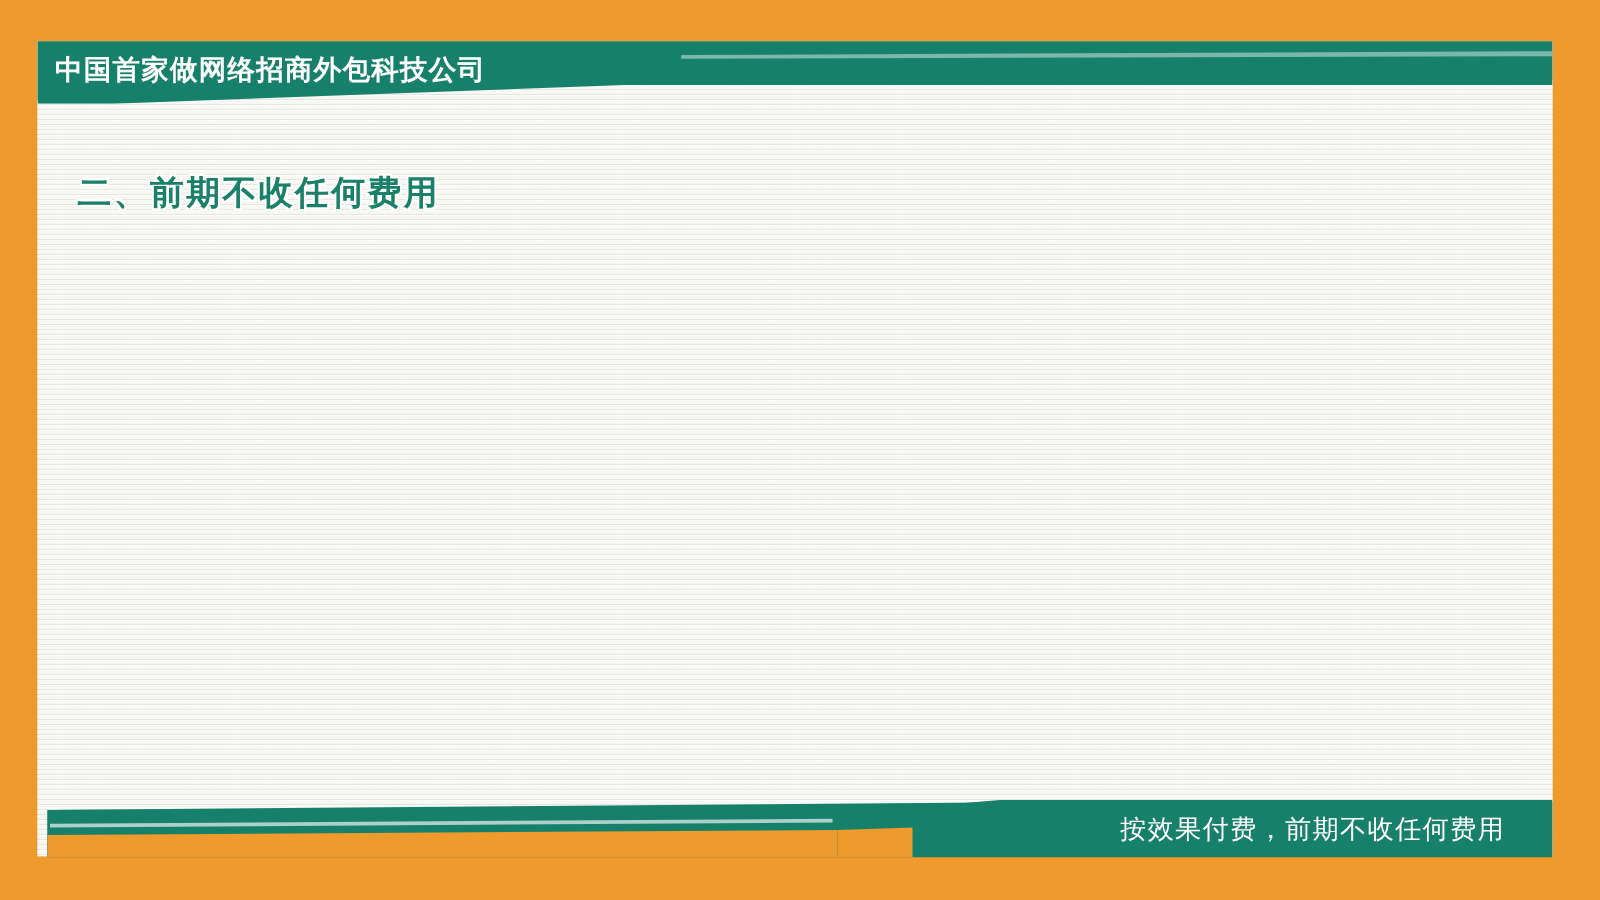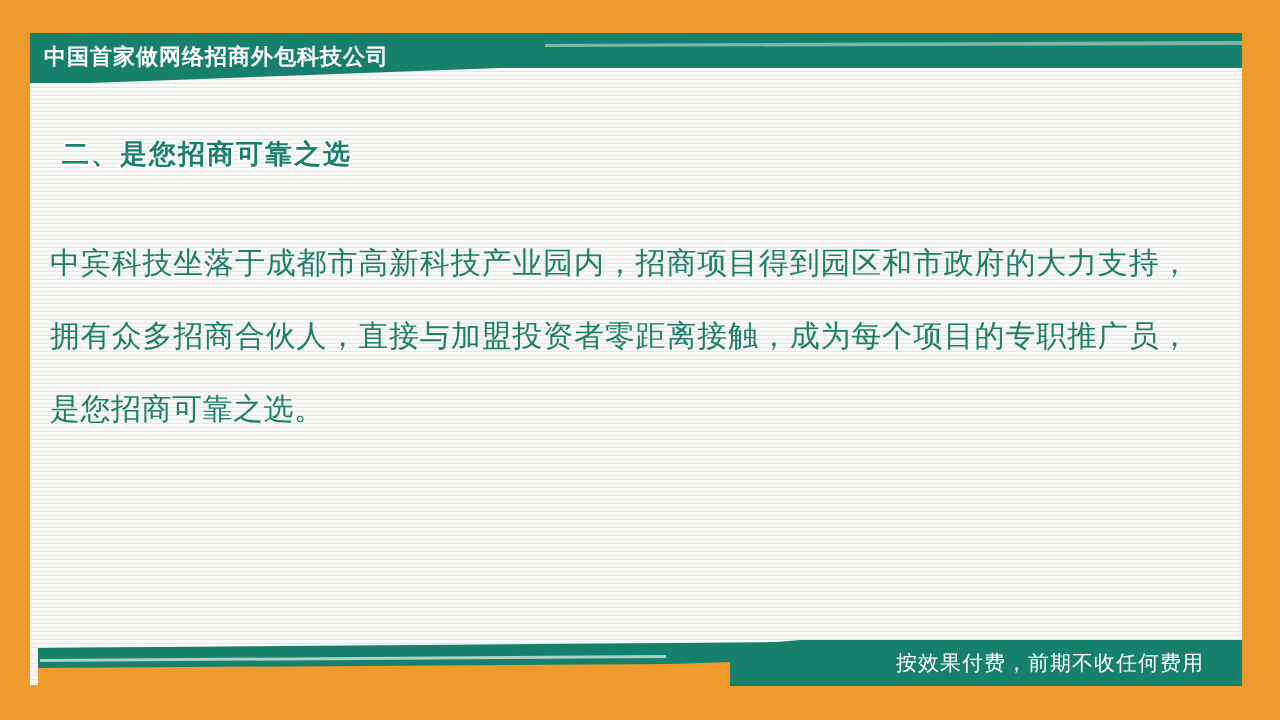--- a/index.html
+++ b/index.html
@@ -129,23 +129,22 @@
     <svg class="header-shape" viewBox="0 0 1212 50" preserveAspectRatio="none">
 
       <path d="M0,0 L1212,0 L1212,35 L470,35 L60,50 L0,50 Z" fill="#17806a"></path>
       <path d="M0,0 L1212,0 L1212,31 L480,32 L56,47 L0,47 Z" fill="#17806a"></path>
 
       <path d="M515,11 L1212,8 L1212,12 L515,14 Z" fill="#8cc2b4" opacity="0.85"></path>
     </svg>
     <div class="header-title">中国首家做网络招商外包科技公司</div>
   </div>
 
-  <div class="section-heading">二、是您招商可靠之选</div>
+  <div class="section-heading">二、前期不收任何费用</div>
 
-  <div class="body-text">中宾科技坐落于成都市高新科技产业园内，招商项目得到园区和市政府的大力支持，拥有众多招商合伙人，直接与加盟投资者零距离接触，成为每个项目的专职推广员，是您招商可靠之选。</div>
 
   <div class="footer-wrap">
     <svg class="footer-shape" viewBox="0 0 1212 46" preserveAspectRatio="none">
 
       <path d="M8,8 L760,2 L1212,2 L1212,46 L1212,46 L8,46 Z" fill="#17806a"></path>
       <path d="M8,8 L700,6 L770,0 L1212,0 L1212,45 L8,45 Z" fill="#17806a"></path>
 
       <path d="M8,28 L640,24 L640,46 L8,46 Z" fill="#ee9a2c"></path>
       <path d="M640,24 L700,22 L700,46 L640,46 Z" fill="#ee9a2c"></path>
 

